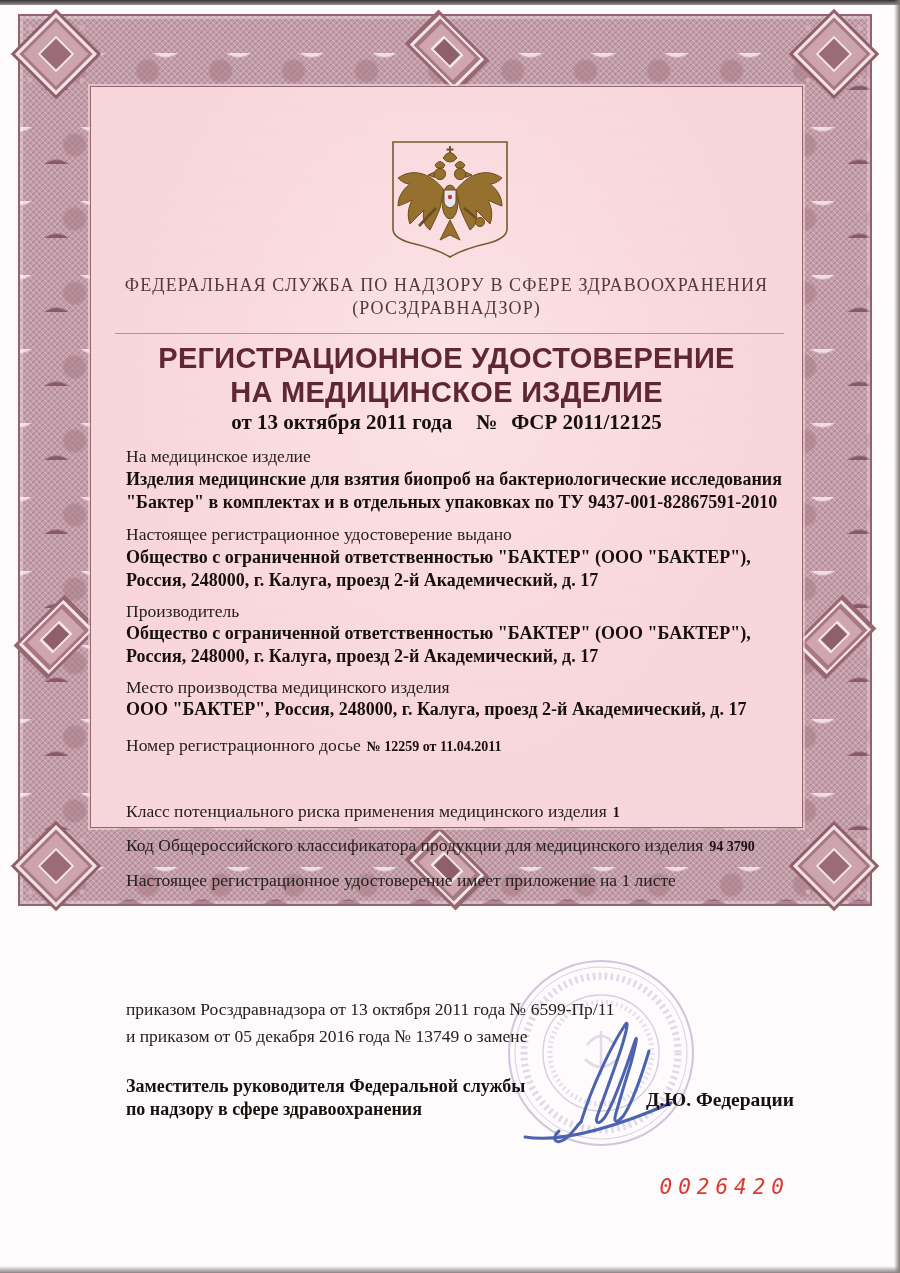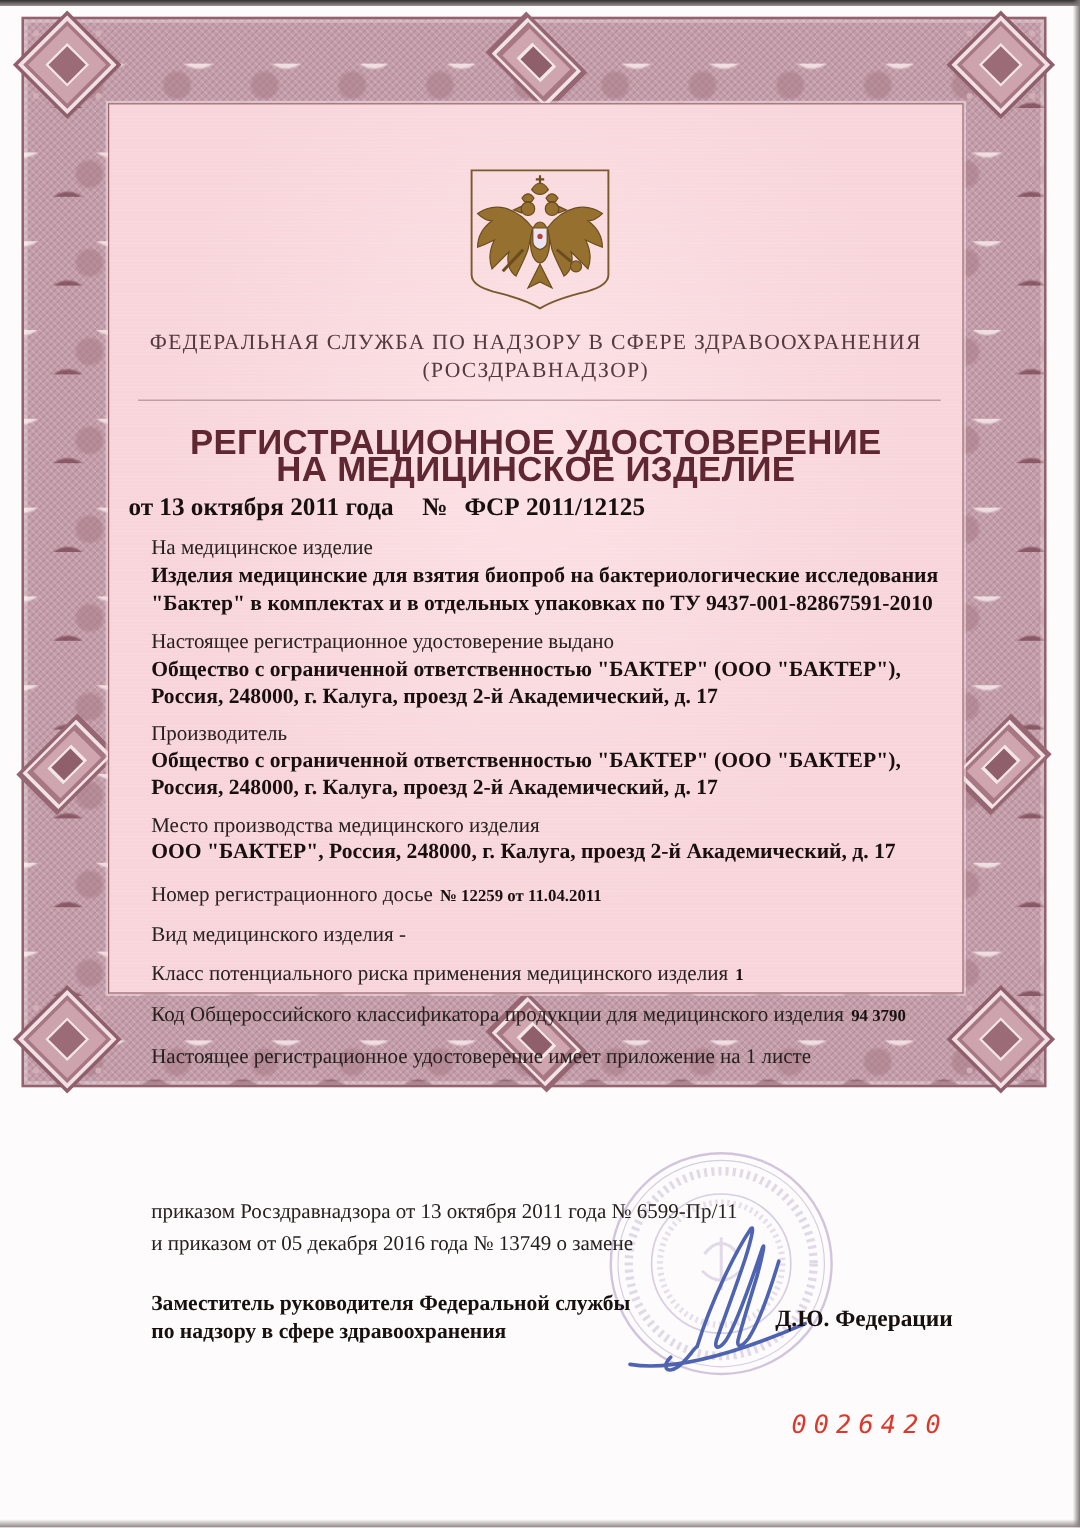--- a/index.html
+++ b/index.html
@@ -83,24 +83,24 @@
   
   .agency { position:absolute; left:0; width:100%; text-align:center;
     color:#533a3f; font-size:18px; letter-spacing:1.1px; white-space:nowrap; }
   .agency.l1 { top:188px; }
   .agency.l2 { top:211px; }
   .divider { position:absolute; left:24px; right:18px; top:246px; height:1px; background:#b48f98; }
 
   .title { position:absolute; left:0; width:100%; text-align:center; margin:0;
     font-family:"Liberation Sans", sans-serif; font-weight:700;
     color:#5e2732; font-size:29px; letter-spacing:0.3px; white-space:nowrap; }
-  .title.t1 { top:266px; }
+  .title.t1 { top:255px; }
   .title.t2 { top:289px; }
 
-  .dateline { position:absolute; left:16px; top:323px; width:100%; text-align:left;
+  .dateline { position:absolute; left:0; top:323px; width:100%; text-align:center;
     font-weight:700; font-size:21px; color:#17100f; white-space:nowrap; }
   .dateline .numsign { margin:0 14px 0 24px; }
 
   
   .line { position:absolute; left:35px; right:8px; white-space:nowrap;
     font-size:17.5px; color:#26201f; }
   .line b, .line.bold { font-weight:700; font-size:18px; color:#17100f; }
   .line .val { font-weight:700; font-size:14px; color:#17100f; margin-left:6px; }
 
   
@@ -208,21 +208,20 @@
       <div class="line bold" style="top:536px">Общество с ограниченной ответственностью "БАКТЕР" (ООО "БАКТЕР"),</div>
       <div class="line bold" style="top:559px">Россия, 248000, г. Калуга, проезд 2-й Академический, д. 17</div>
 
       <div class="line" style="top:590px">Место производства медицинского изделия</div>
       <div class="line bold" style="top:612px">ООО "БАКТЕР", Россия, 248000, г. Калуга, проезд 2-й Академический, д. 17</div>
 
       <div class="line" style="top:648px">
         <span>Номер регистрационного досье</span><span class="val">№ 12259 от 11.04.2011</span>
       </div>
 
-      <div class="line" style="top:681px">Вид медицинского изделия -</div>
 
       <div class="line" style="top:714px">
         <span>Класс потенциального риска применения медицинского изделия</span><span class="val">1</span>
       </div>
 
       <div class="line" style="top:748px">
         <span>Код Общероссийского классификатора продукции для медицинского изделия</span><span class="val">94 3790</span>
       </div>
 
       <div class="line" style="top:783px">Настоящее регистрационное удостоверение имеет приложение на 1 листе</div>

